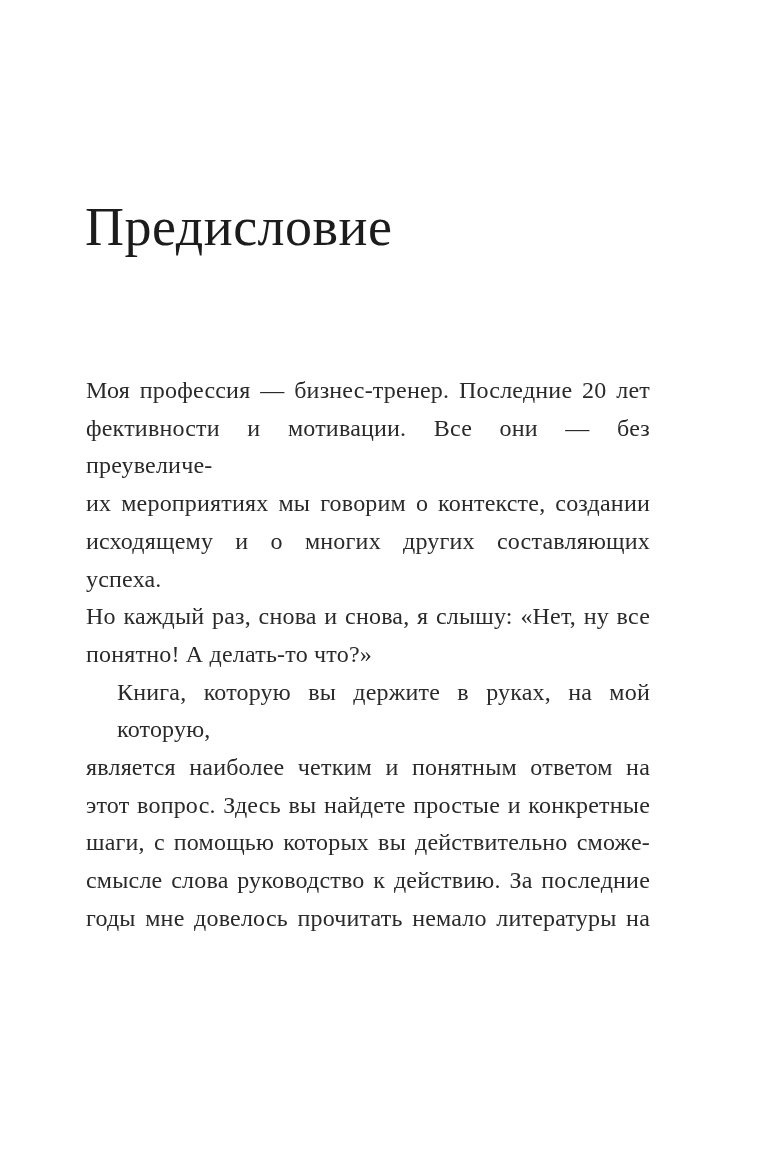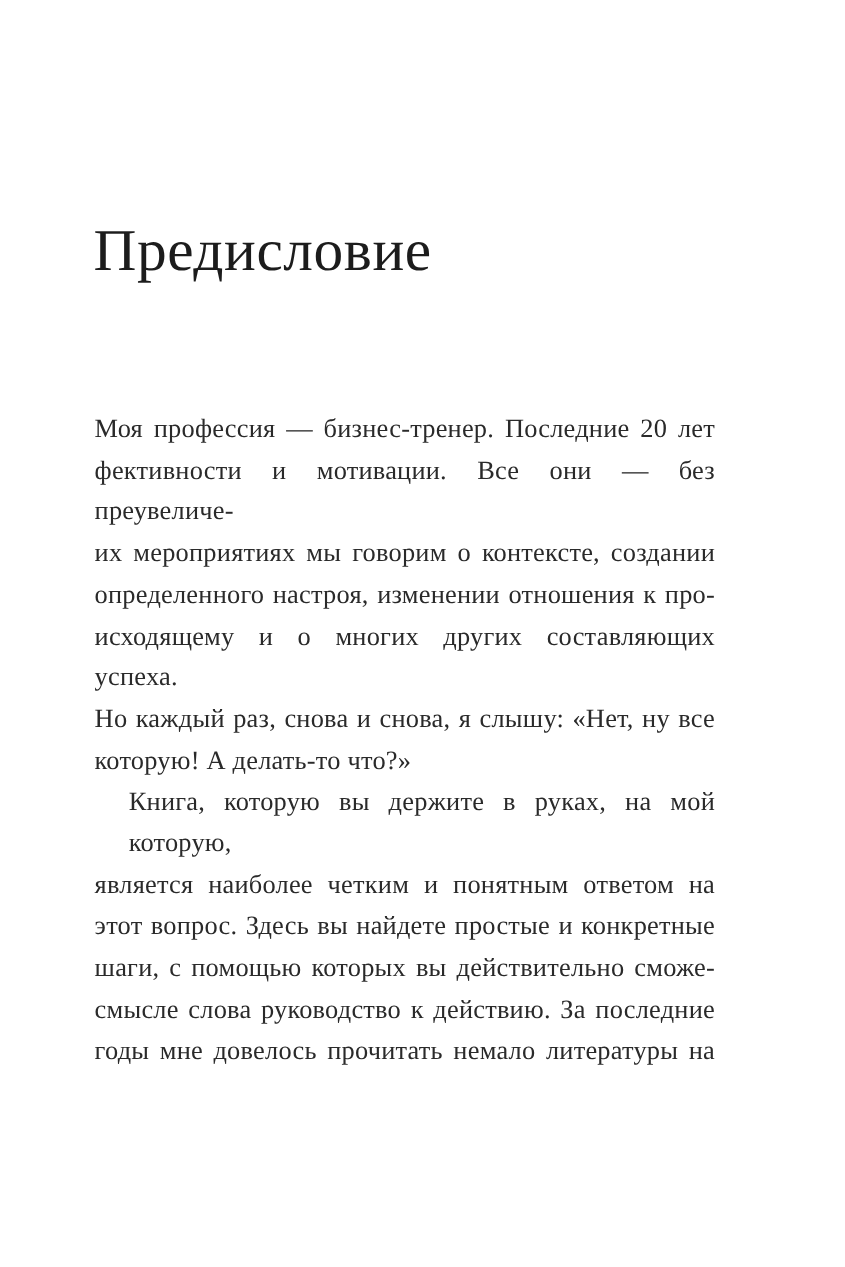--- a/index.html
+++ b/index.html
@@ -68,24 +68,23 @@
 <div class="page">
 
   <h1 class="heading">Предисловие</h1>
 
   <div class="body-text">
 
     <div class="para">
       <div class="line">Моя профессия — бизнес-тренер. Последние 20 лет</div>
       <div class="line">фективности и мотивации. Все они — без преувеличе-</div>
       <div class="line">их мероприятиях мы говорим о контексте, создании</div>
-      <div class="line">определенного настроя, изменении отношения к про-</div>
       <div class="line">исходящему и о многих других составляющих успеха.</div>
       <div class="line">Но каждый раз, снова и снова, я слышу: «Нет, ну все</div>
-      <div class="line endpara">которую! А делать-то что?»</div>
+      <div class="line endpara">понятно! А делать-то что?»</div>
     </div>
 
     <div class="para">
       <div class="line indent">Книга, которую вы держите в руках, на мой которую,</div>
       <div class="line">является наиболее четким и понятным ответом на</div>
       <div class="line">этот вопрос. Здесь вы найдете простые и конкретные</div>
       <div class="line">шаги, с помощью которых вы действительно сможе-</div>
       <div class="line">смысле слова руководство к действию. За последние</div>
       <div class="line">годы мне довелось прочитать немало литературы на</div>
     </div>

